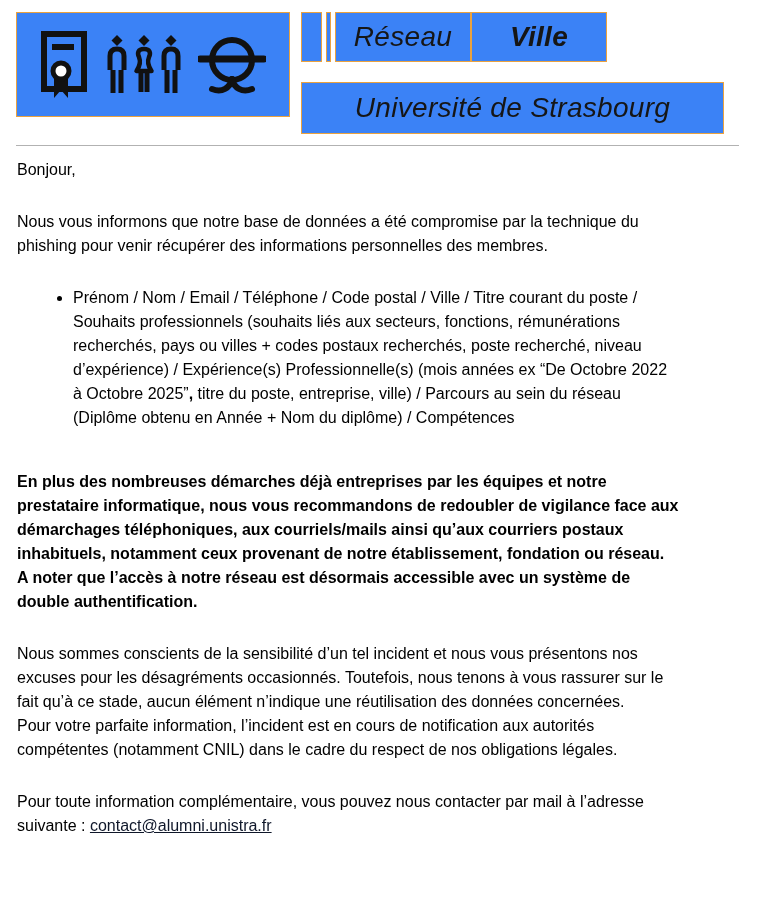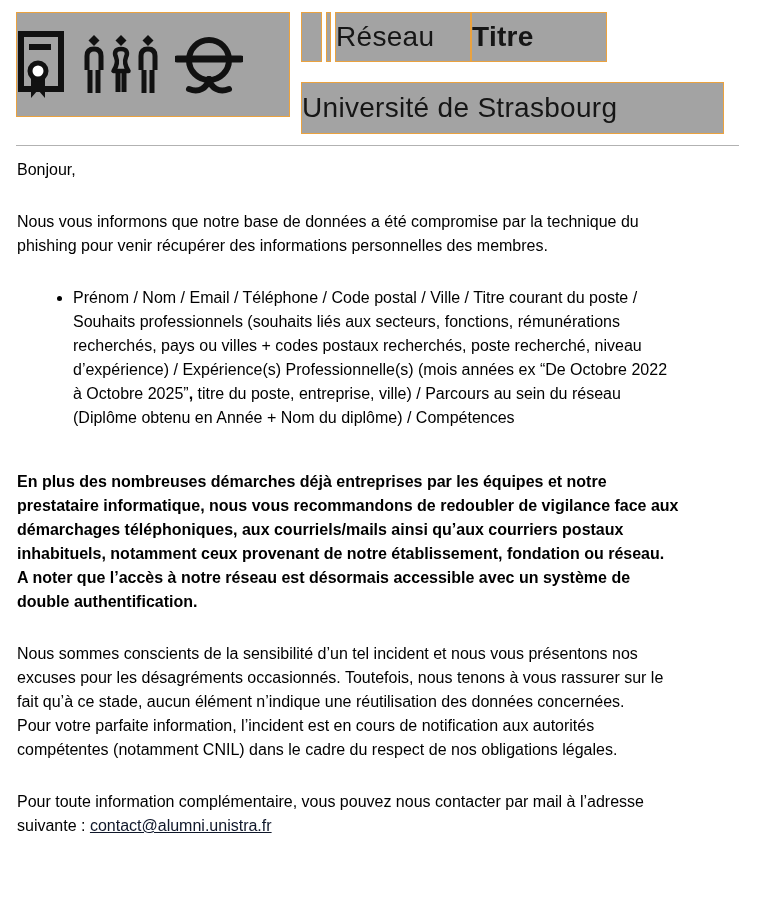--- a/index.html
+++ b/index.html
@@ -17,23 +17,25 @@
 
   
   .header {
     position: relative;
     height: 131px;
   }
   .obox {
     position: absolute;
     border: 1.5px solid #EAA23F;
     box-sizing: border-box;
-    background: #a3a3a3;
+    background: #3b82f6;
     display: flex;
     align-items: center;
+    justify-content: center;
+    font-style: italic;
   }
   .logo-box   { left: 16px;  top: 12px; width: 274px; height: 105px; gap: 13px; }
   .bar-a      { left: 301px; top: 12px; width: 21px;  height: 50px; }
   .bar-b      { left: 326px; top: 12px; width: 5px;   height: 50px; }
   .box-reseau { left: 335px; top: 12px; width: 136px; height: 50px; }
   .box-alumni { left: 471px; top: 12px; width: 136px; height: 50px; }
   .box-univ   { left: 301px; top: 82px; width: 423px; height: 52px; }
 
   .brand-word {
     font-size: 28px;
@@ -119,21 +121,21 @@
     </svg>
   </div>
 
   <div class="obox bar-a"></div>
   <div class="obox bar-b"></div>
 
   <div class="obox box-reseau">
     <span class="brand-word">Réseau</span>
   </div>
   <div class="obox box-alumni">
-    <span class="brand-word">Titre</span>
+    <span class="brand-word">Ville</span>
   </div>
   <div class="obox box-univ">
     <span class="brand-word">Université de Strasbourg</span>
   </div>
 
 </div>
 
 <hr class="divider">
 
 <div class="content">

